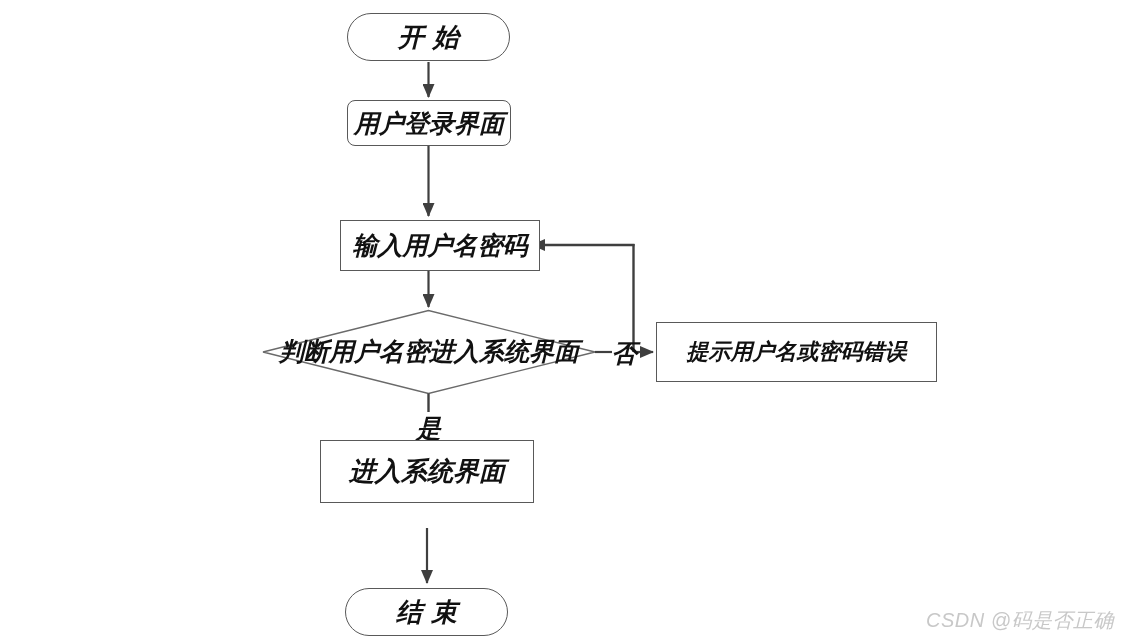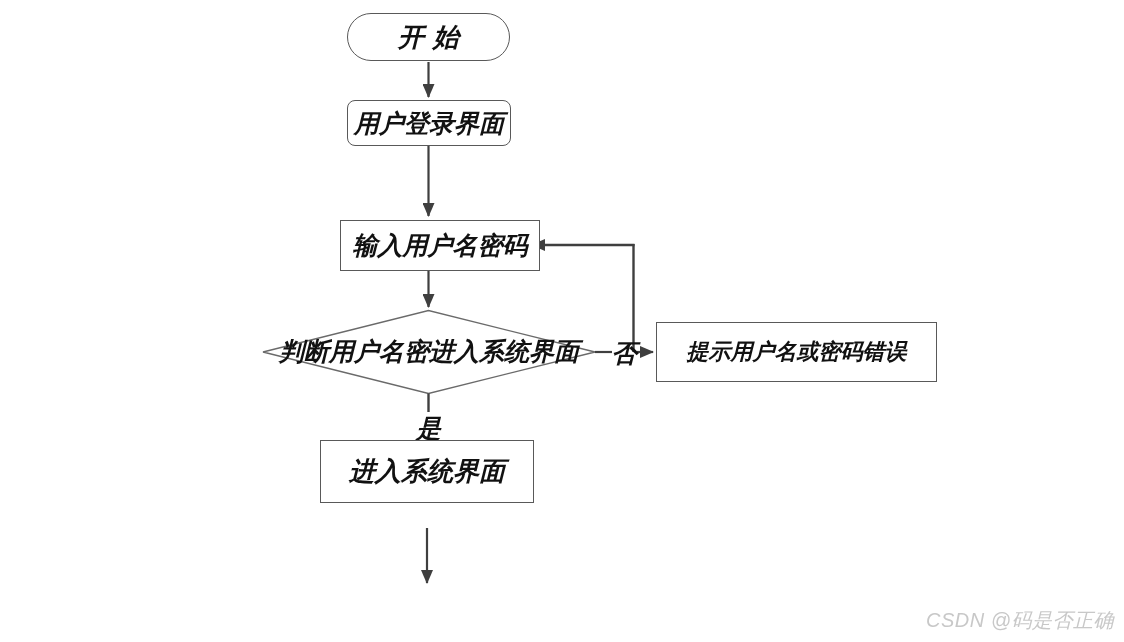--- a/index.html
+++ b/index.html
@@ -116,16 +116,19 @@
   </div>
 
   <div class="edge-label label-yes">
     <span>是</span>
   </div>
 
   <div class="node node-enter">
     <span>进入系统界面</span>
   </div>
 
+  <div class="node terminator node-end">
+    <span>结束</span>
+  </div>
 
   <div class="watermark">CSDN @码是否正确</div>
 
 </div>
 
 </body></html>

